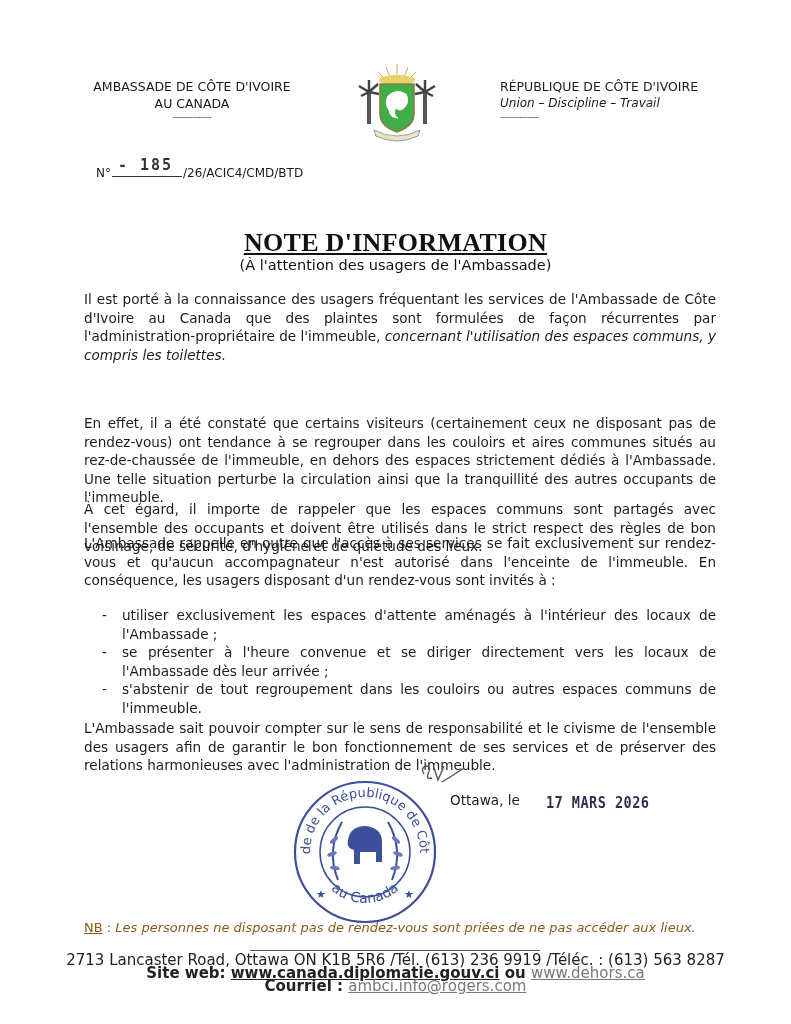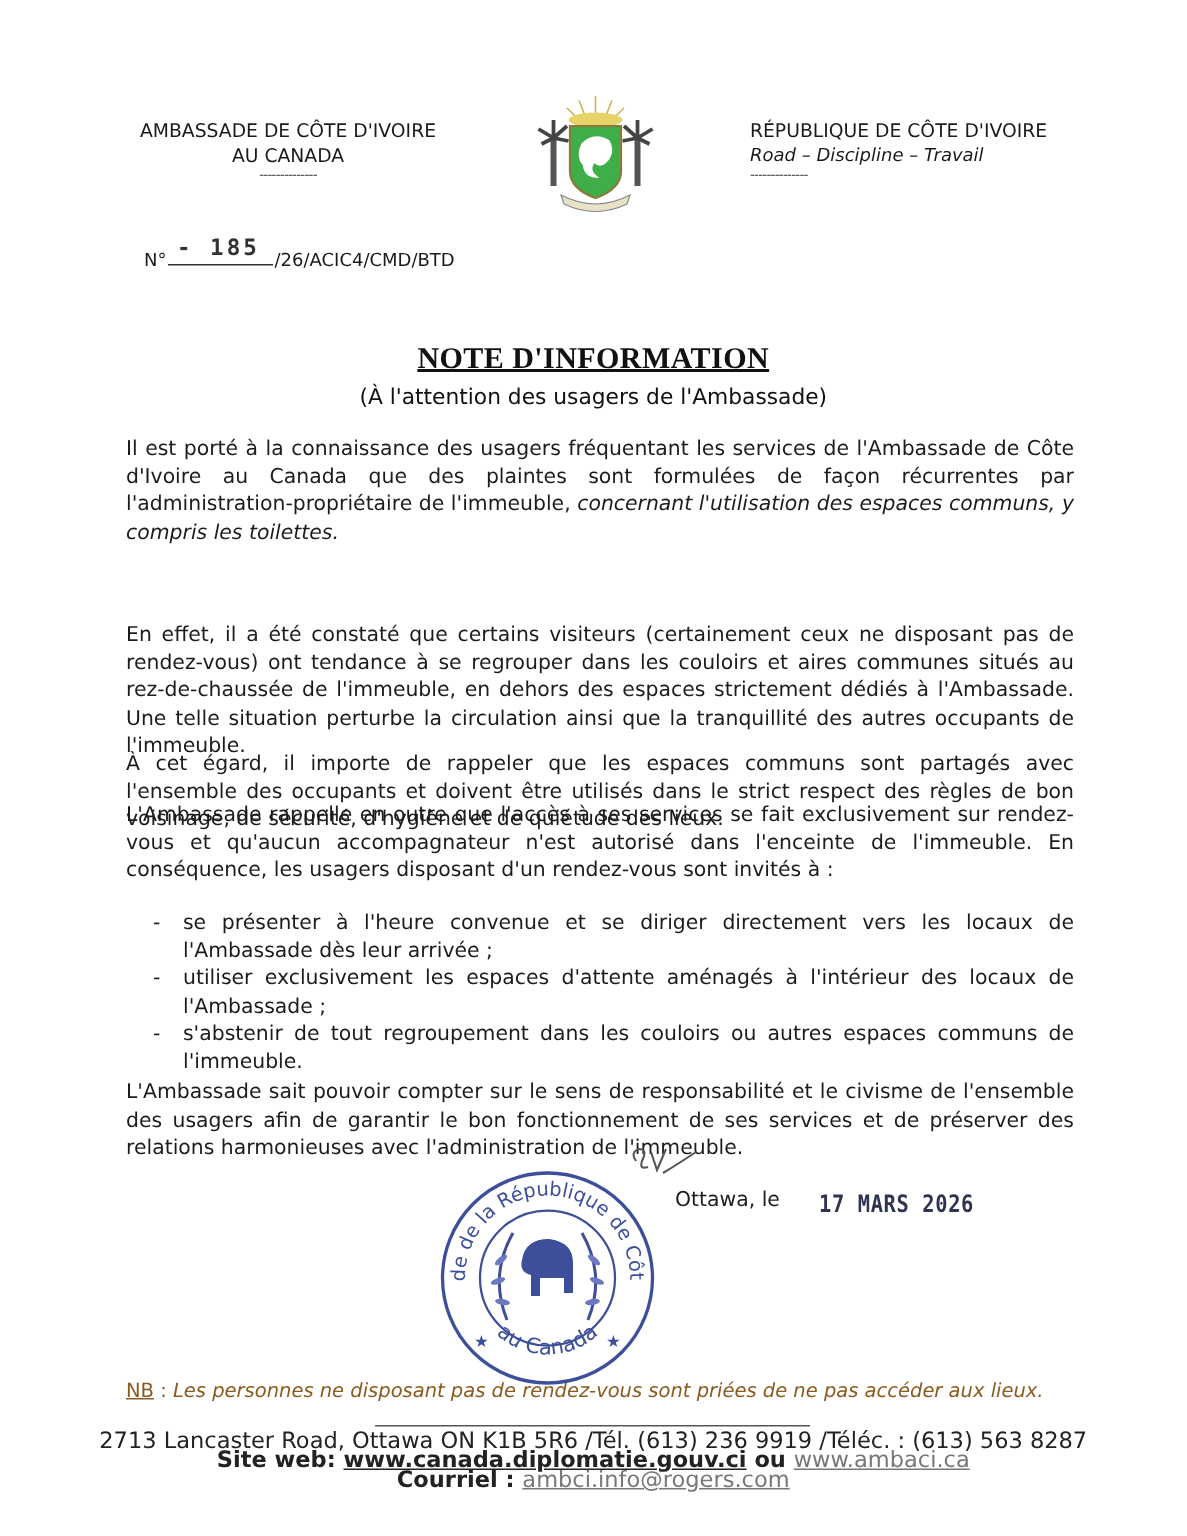--- a/index.html
+++ b/index.html
@@ -6,21 +6,21 @@
   body { width: 791px; height: 1024px; position: relative; overflow: hidden; font-family: "DejaVu Sans", sans-serif; color: #1a1a1a; }
   .abs { position: absolute; }
   .hdr-left { left: 92px; top: 78px; width: 200px; text-align: center; font-size: 12.5px; line-height: 17px; color: #1a1a1a; }
   .hdr-right { left: 500px; top: 78px; width: 210px; text-align: left; font-size: 12.5px; line-height: 17px; color: #1a1a1a; }
   .hdr-right .motto { font-style: italic; font-size: 12px; }
   .dash-sep { font-size: 9px; letter-spacing: -0.5px; color: #444; line-height: 10px; }
   .emblem { left: 356px; top: 62px; width: 82px; height: 84px; }
   .ref { left: 96px; top: 166px; font-size: 12px; color: #1a1a1a; }
   .ref .num { position: absolute; left: 22px; top: -10px; font-family: "DejaVu Sans Mono", monospace; font-weight: bold; font-size: 15px; color: #333; letter-spacing: 2px; }
   .ref .line { display: inline-block; width: 70px; border-bottom: 1px solid #333; margin: 0 1px; }
-  .title { left: 0; width: 791px; top: 228px; text-align: center; font-family: "Liberation Serif", serif; font-weight: bold; font-size: 20px; text-decoration: underline; letter-spacing: 0.3px; color: #111; }
+  .title { left: 0; width: 791px; top: 228px; text-align: center; font-family: "Liberation Serif", serif; font-weight: bold; font-size: 26px; text-decoration: underline; letter-spacing: 0.3px; color: #111; }
   .subtitle { left: 0; width: 791px; top: 257px; text-align: center; font-size: 14.5px; color: #111; }
   .body { left: 84px; width: 632px; font-size: 13.6px; line-height: 18.5px; text-align: justify; color: #1c1c1c; }
   .body em { font-style: italic; }
   .p1 { top: 290px; }
   .p2 { top: 380px; margin-top: 34px; }
   .p3 { top: 464px; margin-top: 36px; }
   .p4 { top: 534px; }
   .list { left: 102px; width: 614px; top: 606px; font-size: 13.6px; line-height: 18.5px; color: #1c1c1c; margin: 0; padding: 0; list-style: none; }
   .list li { position: relative; padding-left: 20px; text-align: justify; }
   .list li::before { content: "-"; position: absolute; left: 0; top: 0; }
@@ -71,40 +71,40 @@
 
   <path d="M24 22 L58 22 L58 52 Q58 64 41 70 Q24 64 24 52 Z" fill="#3fae49" stroke="#8a7a3a" stroke-width="1.5"></path>
 
   <path d="M32 34 Q40 26 50 32 Q54 40 48 46 Q44 50 40 46 Q36 52 42 56 Q34 56 33 48 Q28 42 32 34 Z" fill="#ffffff" stroke="#ffffff" stroke-width="1"></path>
 
   <path d="M18 68 Q41 80 64 68 L62 74 Q41 84 20 74 Z" fill="#e8e2c8" stroke="#888" stroke-width="0.8"></path>
 </svg>
 
 <div class="abs hdr-right">
   <div>RÉPUBLIQUE DE CÔTE D'IVOIRE</div>
-  <div class="motto">Road – Discipline – Travail</div>
+  <div class="motto">Union – Discipline – Travail</div>
   <div class="dash-sep">--------------</div>
 </div>
 
 <div class="abs ref">
   <span>N°</span><span class="line"></span><span>/26/ACIC4/CMD/BTD</span>
   <span class="num">- 185</span>
 </div>
 
 <div class="abs title">NOTE D'INFORMATION</div>
 <div class="abs subtitle">(À l'attention des usagers de l'Ambassade)</div>
 
 <div class="abs body p1"><span>Il est porté à la connaissance des usagers fréquentant les services de l'Ambassade de Côte d'Ivoire au Canada que des plaintes sont formulées de façon récurrentes par l'administration-propriétaire de l'immeuble, </span><em>concernant l'utilisation des espaces communs, y compris les toilettes.</em></div>
 <div class="abs body p2">En effet, il a été constaté que certains visiteurs (certainement ceux ne disposant pas de rendez-vous) ont tendance à se regrouper dans les couloirs et aires communes situés au rez-de-chaussée de l'immeuble, en dehors des espaces strictement dédiés à l'Ambassade. Une telle situation perturbe la circulation ainsi que la tranquillité des autres occupants de l'immeuble.</div>
 <div class="abs body p3">À cet égard, il importe de rappeler que les espaces communs sont partagés avec l'ensemble des occupants et doivent être utilisés dans le strict respect des règles de bon voisinage, de sécurité, d'hygiène et de quiétude des lieux.</div>
 <div class="abs body p4">L'Ambassade rappelle en outre que l'accès à ses services se fait exclusivement sur rendez-vous et qu'aucun accompagnateur n'est autorisé dans l'enceinte de l'immeuble. En conséquence, les usagers disposant d'un rendez-vous sont invités à :</div>
 
 <ul class="abs list">
+  <li>utiliser exclusivement les espaces d'attente aménagés à l'intérieur des locaux de l'Ambassade ;</li>
   <li>se présenter à l'heure convenue et se diriger directement vers les locaux de l'Ambassade dès leur arrivée ;</li>
-  <li>utiliser exclusivement les espaces d'attente aménagés à l'intérieur des locaux de l'Ambassade ;</li>
   <li>s'abstenir de tout regroupement dans les couloirs ou autres espaces communs de l'immeuble.</li>
 </ul>
 
 <div class="abs body p5">L'Ambassade sait pouvoir compter sur le sens de responsabilité et le civisme de l'ensemble des usagers afin de garantir le bon fonctionnement de ses services et de préserver des relations harmonieuses avec l'administration de l'immeuble.</div>
 
 <svg class="abs signature" viewBox="0 0 50 30">
   <path d="M6 14 Q2 8 8 6 Q14 6 10 14 Q8 20 14 18 M16 8 L20 20 L26 6 M24 22 Q34 16 46 8" stroke="#555" stroke-width="1.4" fill="none"></path>
 </svg>
 
 <svg class="abs seal" viewBox="0 0 170 160">
@@ -139,17 +139,17 @@
 <div class="abs place">Ottawa, le</div>
 <div class="abs date">17 MARS 2026</div>
 
 <div class="abs nb">
   <span class="nb-label">NB</span><span> : </span><span class="nb-text">Les personnes ne disposant pas de rendez-vous sont priées de ne pas accéder aux lieux.</span>
 </div>
 
 <div class="abs footer-rule"></div>
 <div class="abs footer f1">2713 Lancaster Road, Ottawa ON K1B 5R6 /Tél. (613) 236 9919 /Téléc. : (613) 563 8287</div>
 <div class="abs footer f2">
-  <span>Site web: </span><a>www.canada.diplomatie.gouv.ci</a><span> ou </span><a class="grey">www.ambaci.ca</a>
+  <span>Site web: </span><a>www.canada.diplomatie.gouv.ci</a><span> ou </span><a class="grey">www.dehors.ca</a>
 </div>
 <div class="abs footer f3">
   <span>Courriel : </span><a class="grey">ambci.info@rogers.com</a>
 </div>
 
 </body></html>

